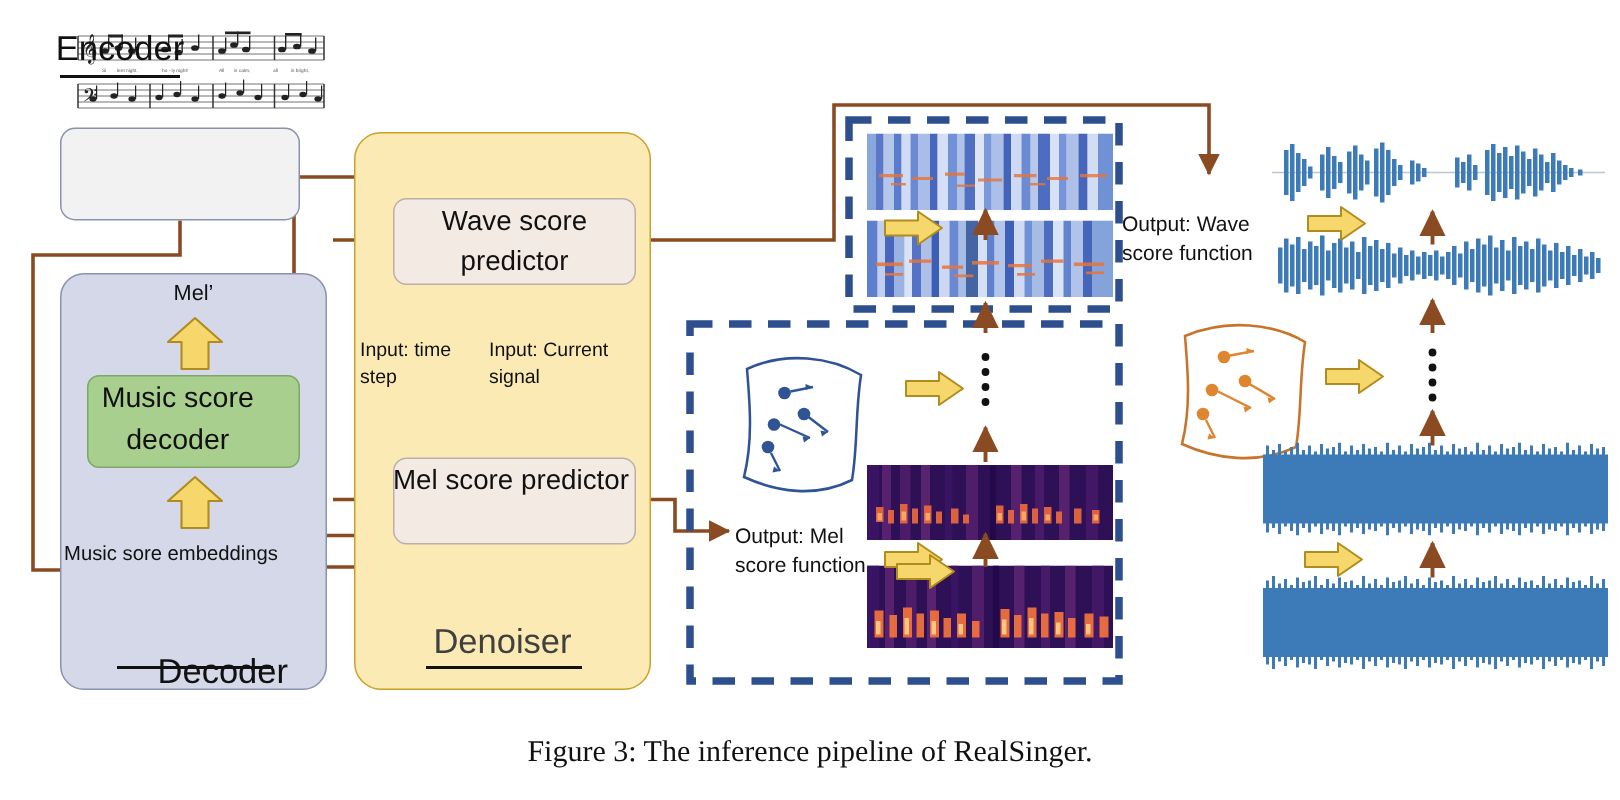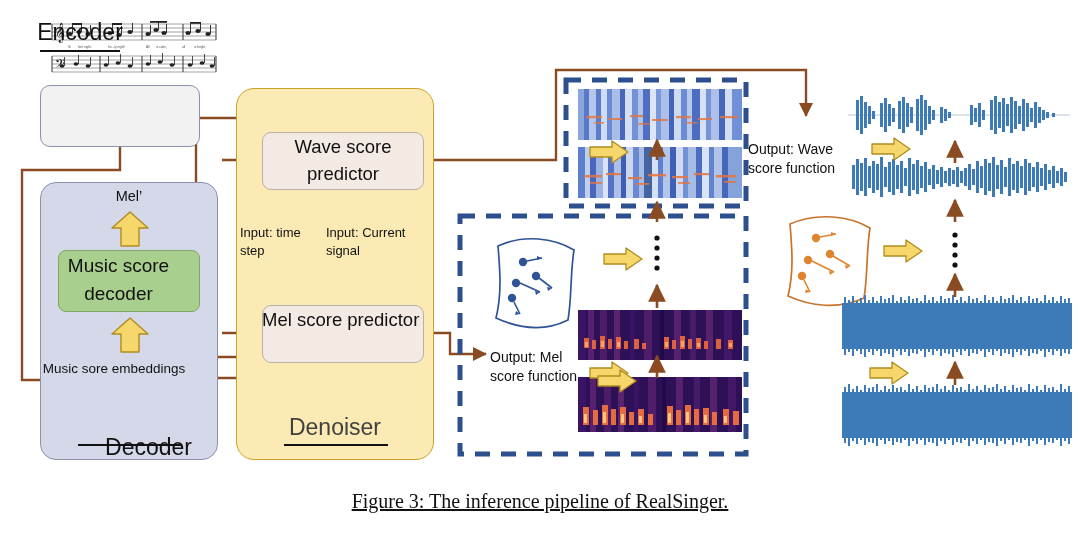--- a/index.html
+++ b/index.html
@@ -72,21 +72,21 @@
   #denoiser-title{left:236px;top:414px;width:198px;text-align:center;font-size:23px;color:#404040;}
   #denoiser-underline{left:284px;top:444px;width:104px;height:1.6px;background:#111;}
 
   
   #out-wave-label{left:748px;top:124px;width:110px;font-size:14px;color:#111;line-height:1.35;margin-top:16px;}
   #out-mel-label{left:490px;top:348px;width:104px;font-size:14px;color:#111;line-height:1.35;}
 
   
   #caption{
     left:0;top:490px;width:1080px;text-align:center;
-    font-family:"Liberation Serif", serif;font-size:20px;color:#111;text-decoration:underline;
+    font-family:"Liberation Serif", serif;font-size:20px;color:#111;
   }
 
   
   svg.layer{position:absolute;left:0;top:0;width:1080px;height:533px;pointer-events:none;}
   .mediaimg{position:absolute;}
 </style>
 </head>
 <body>
 
 <div id="stage">

